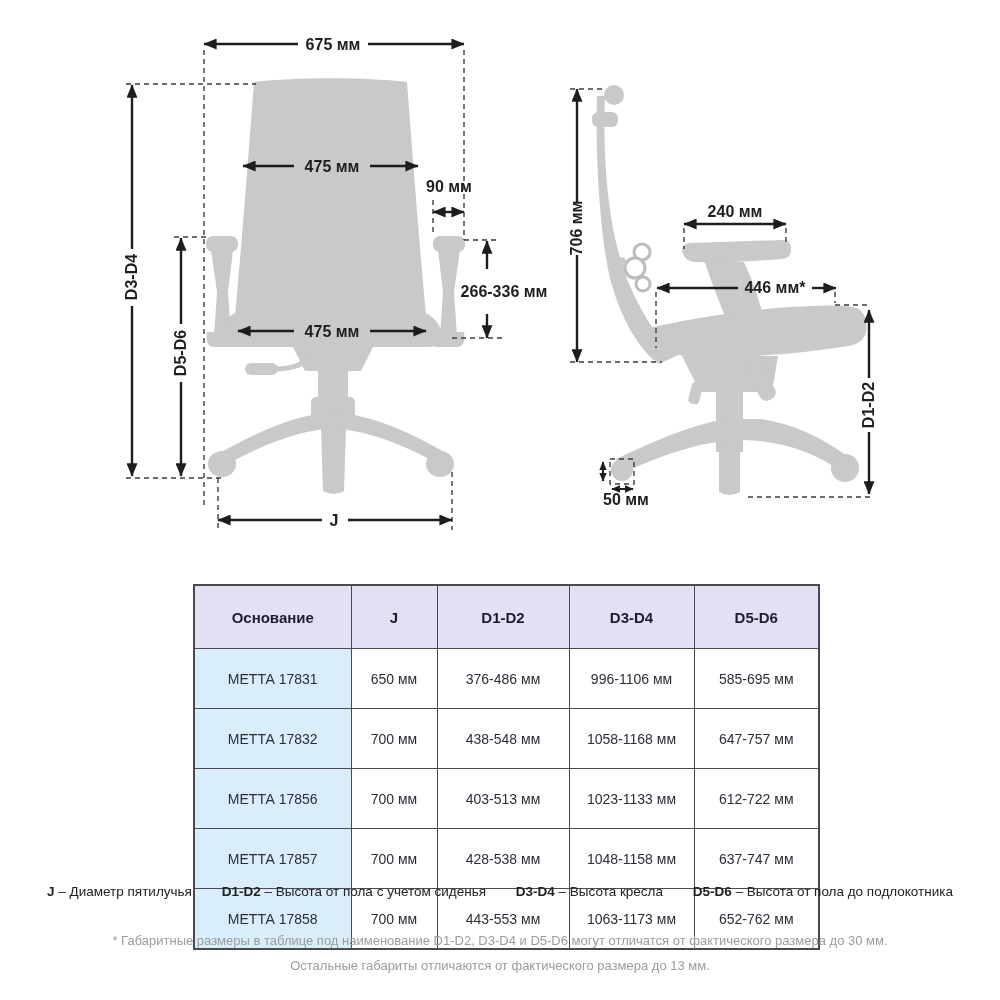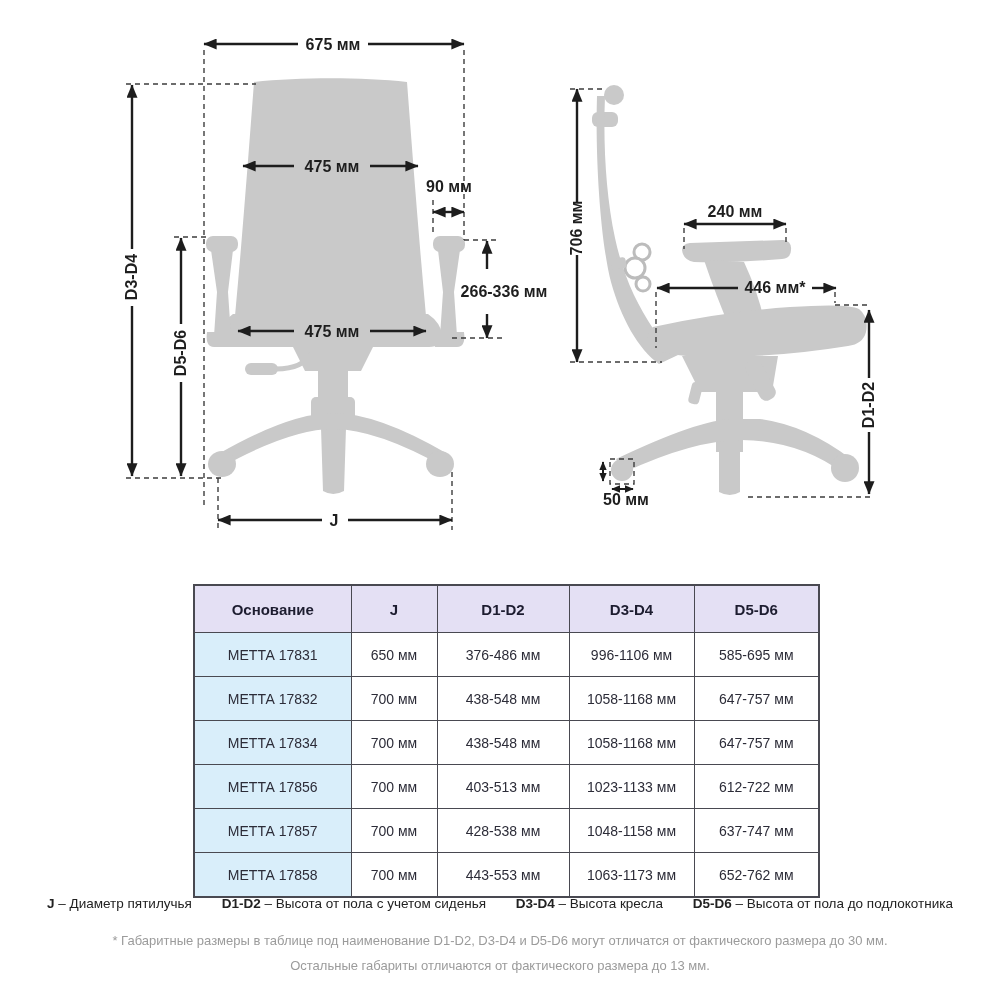--- a/index.html
+++ b/index.html
@@ -4,26 +4,26 @@
 <style>
   html,body{margin:0;padding:0;background:#fff;}
   .page{position:relative;width:1000px;height:1000px;background:#ffffff;overflow:hidden;font-family:"Liberation Sans",sans-serif;border-radius:16px;}
   .diagram-svg{position:absolute;left:0;top:0;}
   .sil{fill:#c9c9c9;stroke:none;}
   .dimline{stroke:#1d1d1d;stroke-width:2.4;}
   .thin{stroke:#1d1d1d;stroke-width:2;}
   .dash{stroke:#3d3d3d;stroke-width:1.4;stroke-dasharray:5 4;fill:none;}
   .dimtext{font-family:"Liberation Sans",sans-serif;font-weight:bold;font-size:16px;fill:#1e1e1e;}
   .spec-table{position:absolute;left:193px;top:584px;border-collapse:collapse;table-layout:fixed;width:625px;border:2px solid #494951;}
-  .spec-table th,.spec-table td{border:1.5px solid #494951;text-align:center;vertical-align:middle;padding:4px;}
+  .spec-table th,.spec-table td{border:1.5px solid #494951;text-align:center;vertical-align:middle;padding:12px;}
   .spec-table th{height:38px;background:#e4e0f4;font-size:15px;font-weight:bold;color:#1d1d30;}
   .spec-table td{height:35px;font-size:14px;color:#2c2c38;background:#ffffff;}
   .spec-table td:first-child{background:#d9eefa;margin-left:44px;}
   .legend{position:absolute;top:884px;left:0;width:1000px;text-align:center;font-size:13.5px;color:#222222;}
-  .legend .item{display:inline-block;margin:12px 13px;white-space:nowrap;}
+  .legend .item{display:inline-block;margin:0 13px;white-space:nowrap;}
   .legend .key{font-weight:bold;}
   .footnote{position:absolute;top:928px;left:0;width:1000px;text-align:center;font-size:13px;color:#9b9b9b;line-height:25px;}
 </style>
 </head>
 <body>
 
 <div class="page">
 
   <svg class="diagram-svg" width="1000" height="570" viewBox="0 0 1000 570">
     <defs>
@@ -180,27 +180,20 @@
         <td>585-695 мм</td>
       </tr>
       <tr>
         <td>МЕТТА 17832</td>
         <td>700 мм</td>
         <td>438-548 мм</td>
         <td>1058-1168 мм</td>
         <td>647-757 мм</td>
       </tr>
       <tr>
-        <td>МЕТТА 17834</td>
-        <td>700 мм</td>
-        <td>438-548 мм</td>
-        <td>1058-1168 мм</td>
-        <td>647-757 мм</td>
-      </tr>
-      <tr>
         <td>МЕТТА 17856</td>
         <td>700 мм</td>
         <td>403-513 мм</td>
         <td>1023-1133 мм</td>
         <td>612-722 мм</td>
       </tr>
       <tr>
         <td>МЕТТА 17857</td>
         <td>700 мм</td>
         <td>428-538 мм</td>

